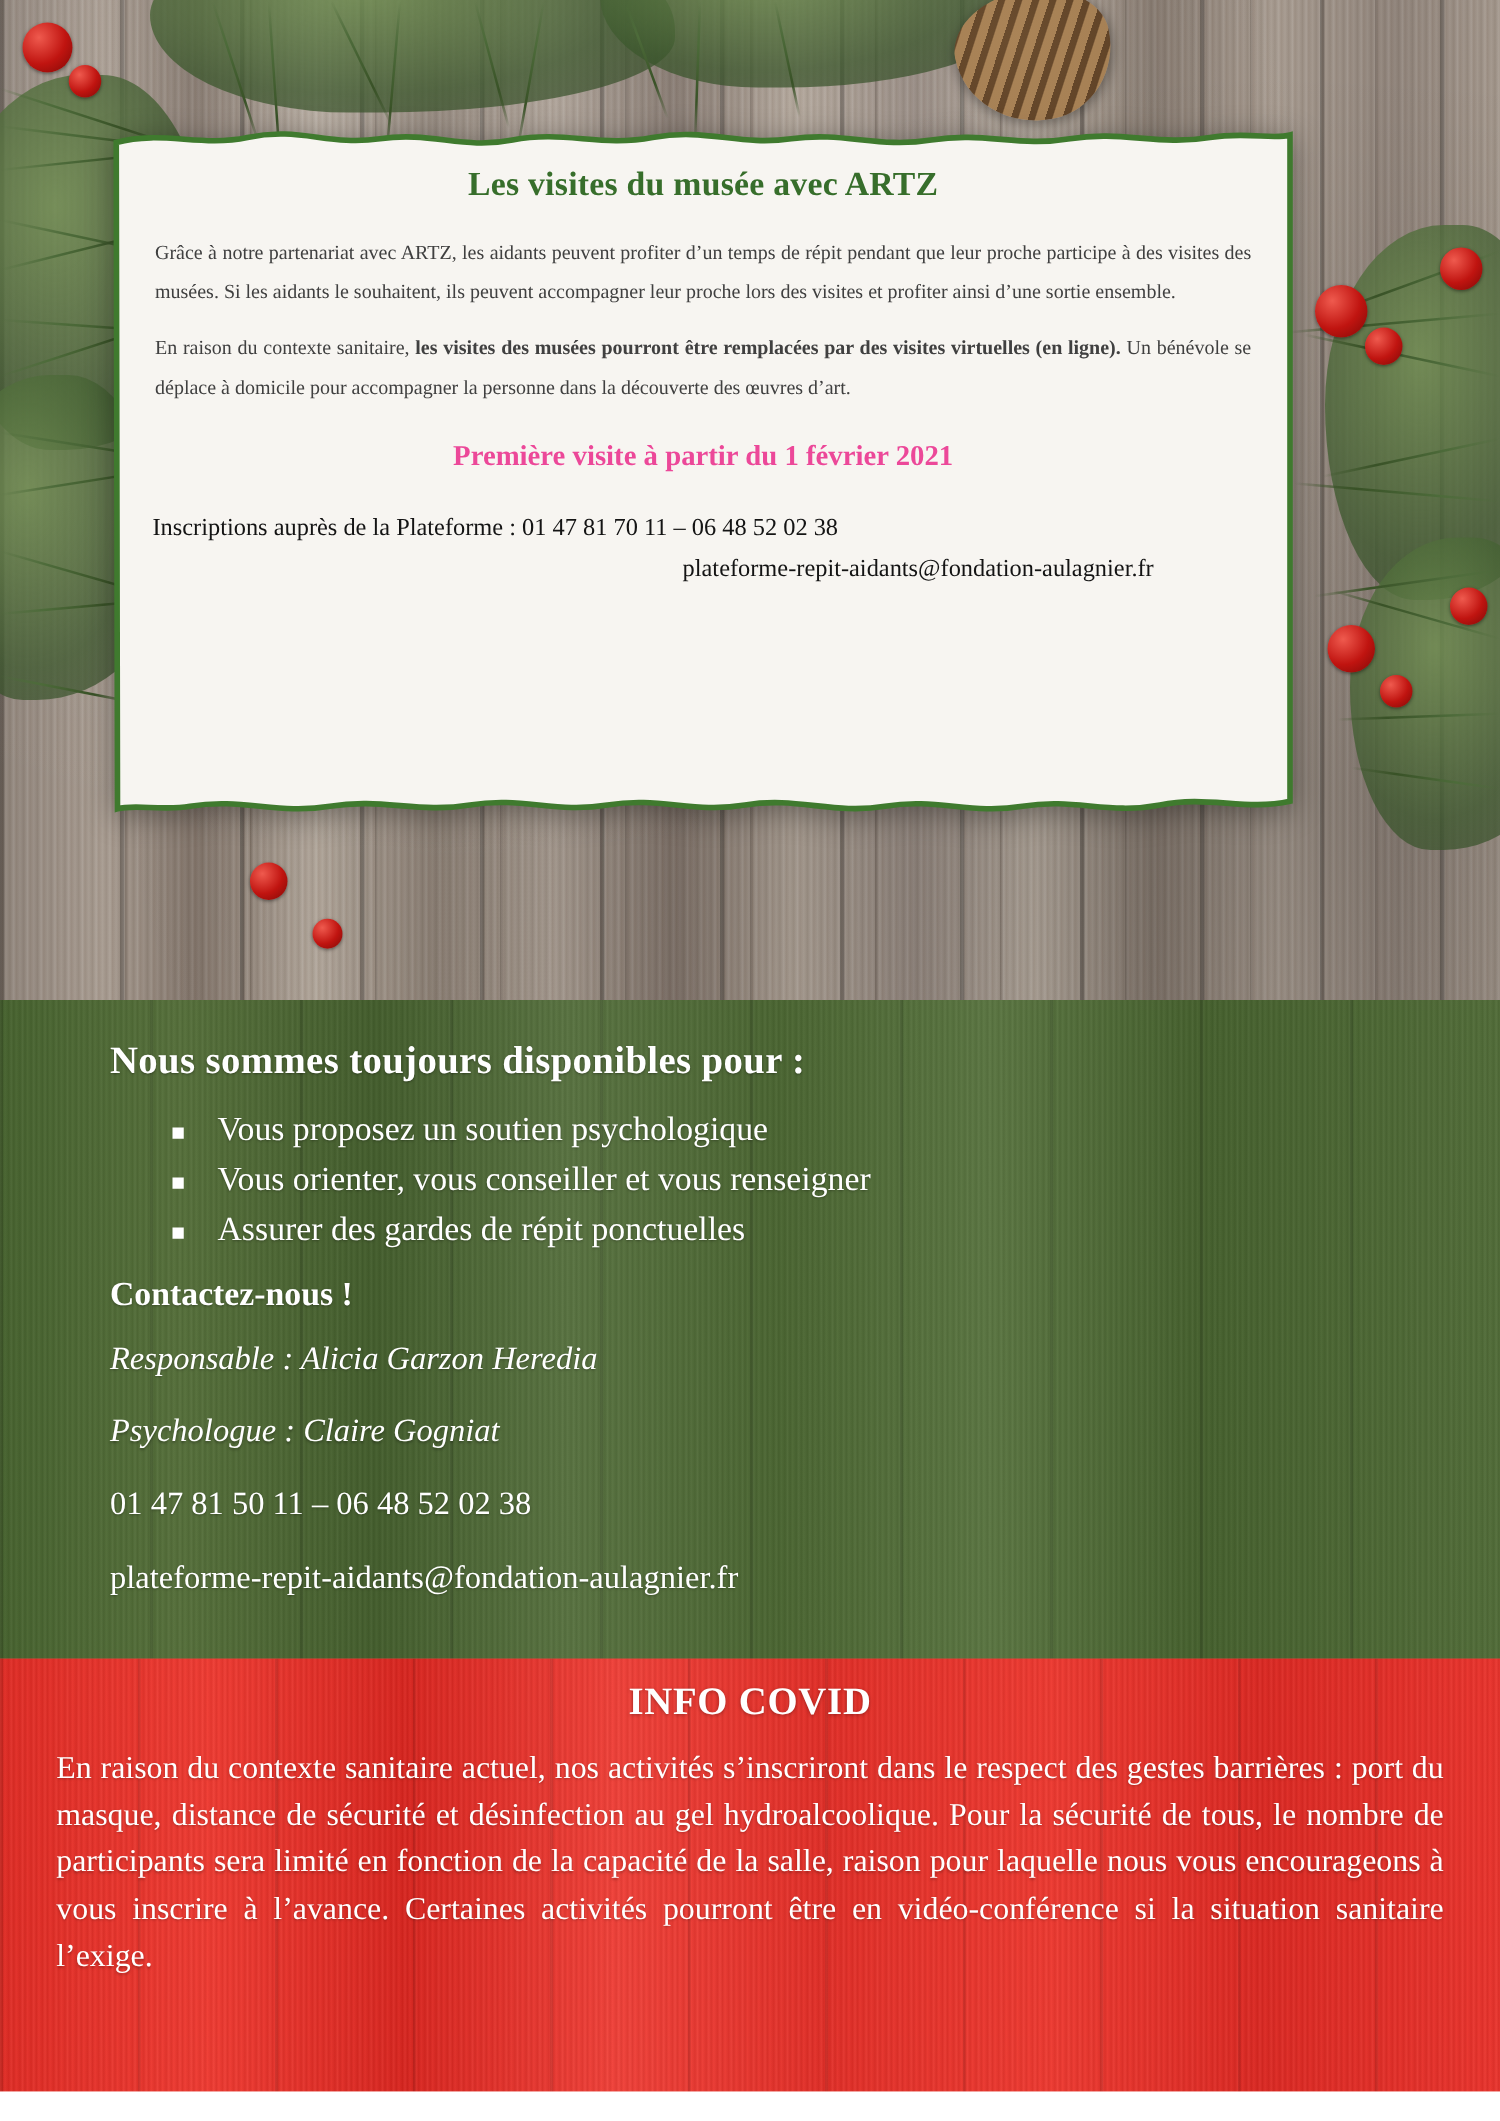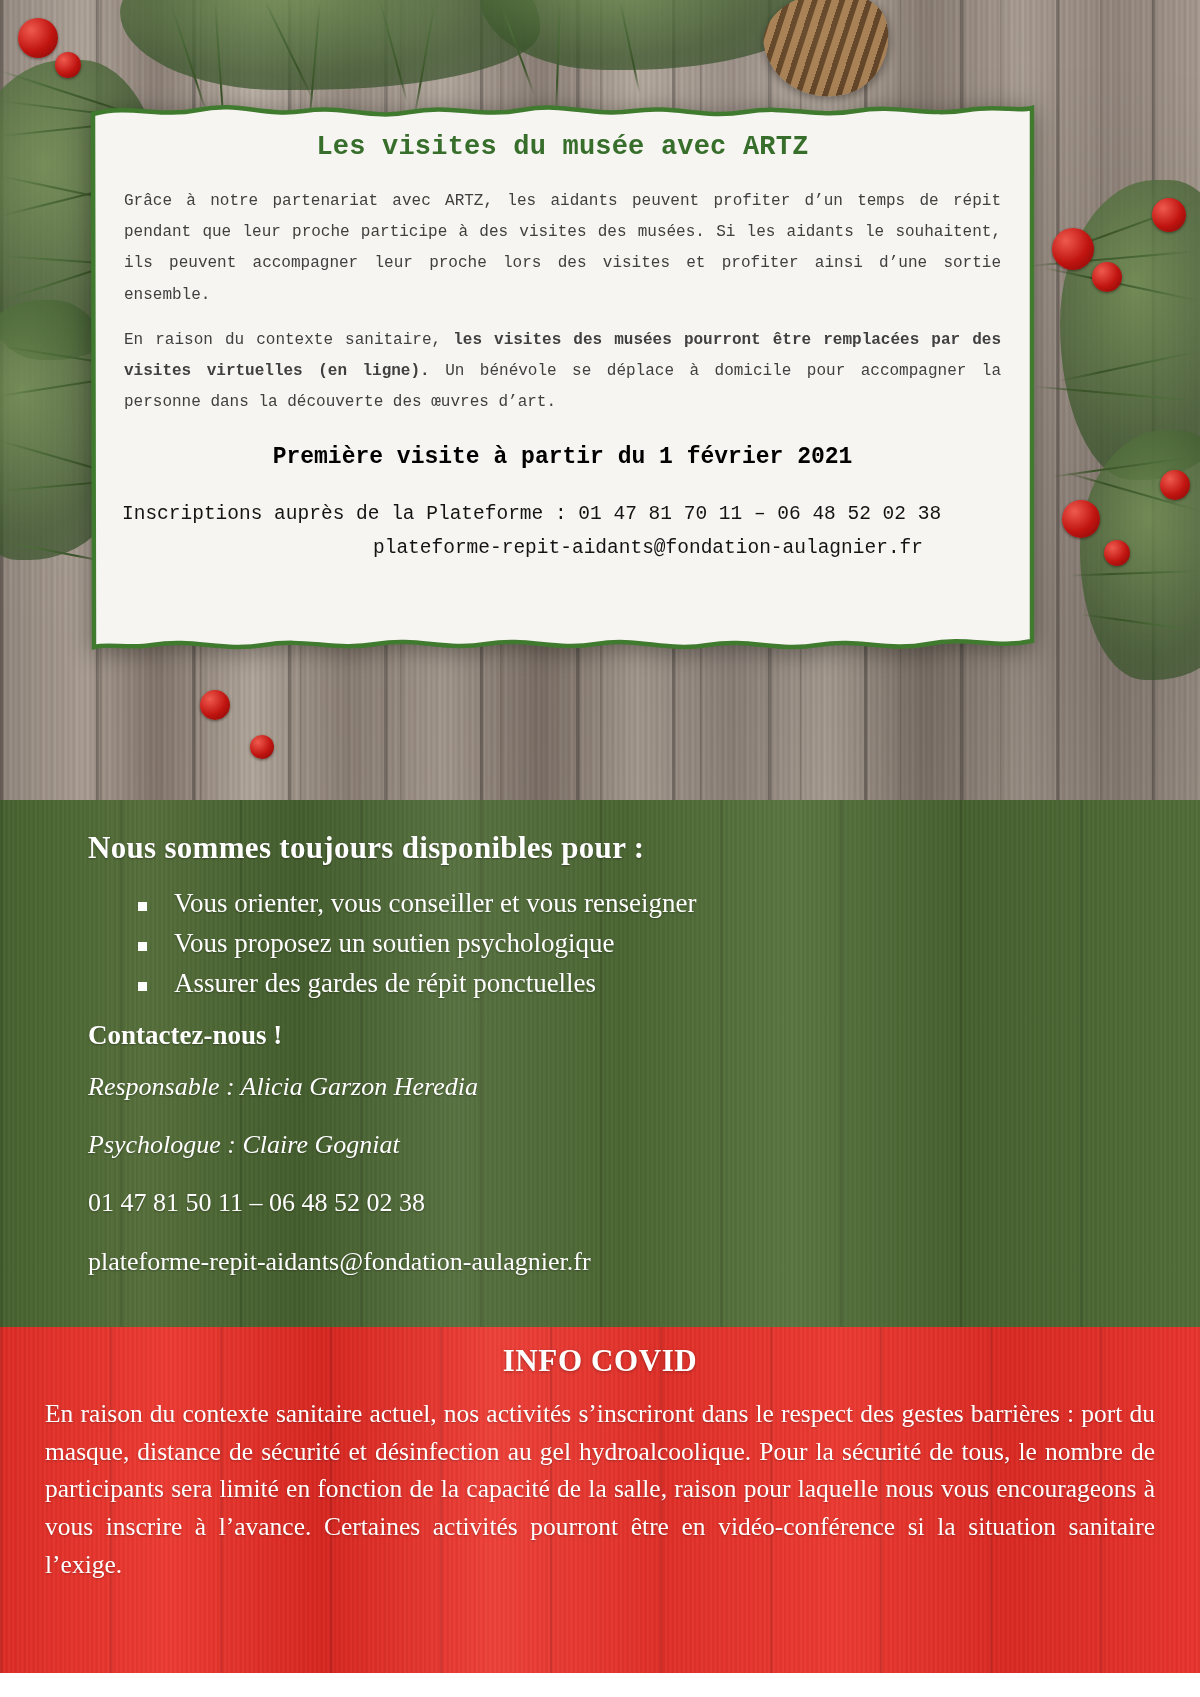--- a/index.html
+++ b/index.html
@@ -98,21 +98,20 @@
     width: 945px; height: 555px;
   }
   .paper-svg { position:absolute; inset:0; width:100%; height:100%; display:block;
     filter: drop-shadow(0 4px 12px rgba(0,0,0,0.35)); }
 
   .paper-content {
     position: absolute;
     left: 0; top: 0;
     width: 945px; height: 555px;
     padding: 34px 32px 20px 32px;
-    font-family: Liberation Mono, monospace;
   }
 
   .card-title {
     text-align: center;
     color: #376e2b;
     font-weight: bold;
     font-size: 27px;
     letter-spacing: 0.2px;
     margin-bottom: 24px;
   }
@@ -123,21 +122,21 @@
     line-height: 1.95;
     text-align: justify;
     text-justify: inter-word;
     margin: 0 0 14px 0;
     padding: 0 2px;
   }
   .card-p b { font-weight: bold; }
 
   .card-highlight {
     text-align: center;
-    color: #000000;
+    color: #ec4899;
     font-weight: bold;
     font-size: 23px;
     margin-top: 26px;
     margin-bottom: 2px;
   }
 
   .card-contact {
     color: #141414;
     font-size: 19.5px;
     line-height: 1.7;
@@ -337,22 +336,22 @@
 
       <div class="card-contact">Inscriptions auprès de la Plateforme : 01 47 81 70 11 – 06 48 52 02 38</div>
       <div class="card-email">plateforme-repit-aidants@fondation-aulagnier.fr</div>
     </div>
   </div>
 
   <div class="green-section">
     <div class="green-heading">Nous sommes toujours disponibles pour :</div>
 
     <ul class="bullets">
+      <li><span class="sq"></span><span>Vous proposez un soutien psychologique</span></li>
       <li><span class="sq"></span><span>Vous orienter, vous conseiller et vous renseigner</span></li>
-      <li><span class="sq"></span><span>Vous proposez un soutien psychologique</span></li>
       <li><span class="sq"></span><span>Assurer des gardes de répit ponctuelles</span></li>
     </ul>
 
     <div class="contact-head">Contactez-nous !</div>
     <div class="contact-line it">Responsable : Alicia Garzon Heredia</div>
     <div class="contact-line it">Psychologue : Claire Gogniat</div>
     <div class="contact-line">01 47 81 50 11 – 06 48 52 02 38</div>
     <div class="contact-line">plateforme-repit-aidants@fondation-aulagnier.fr</div>
   </div>
 

